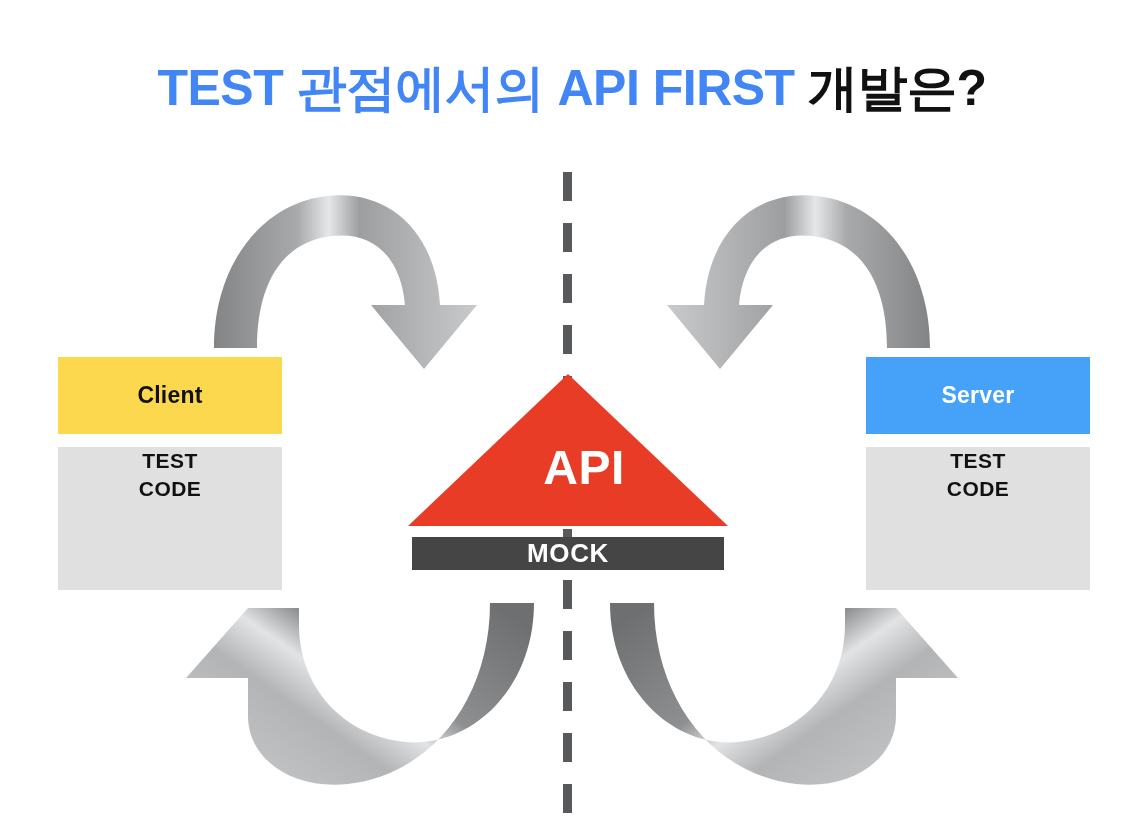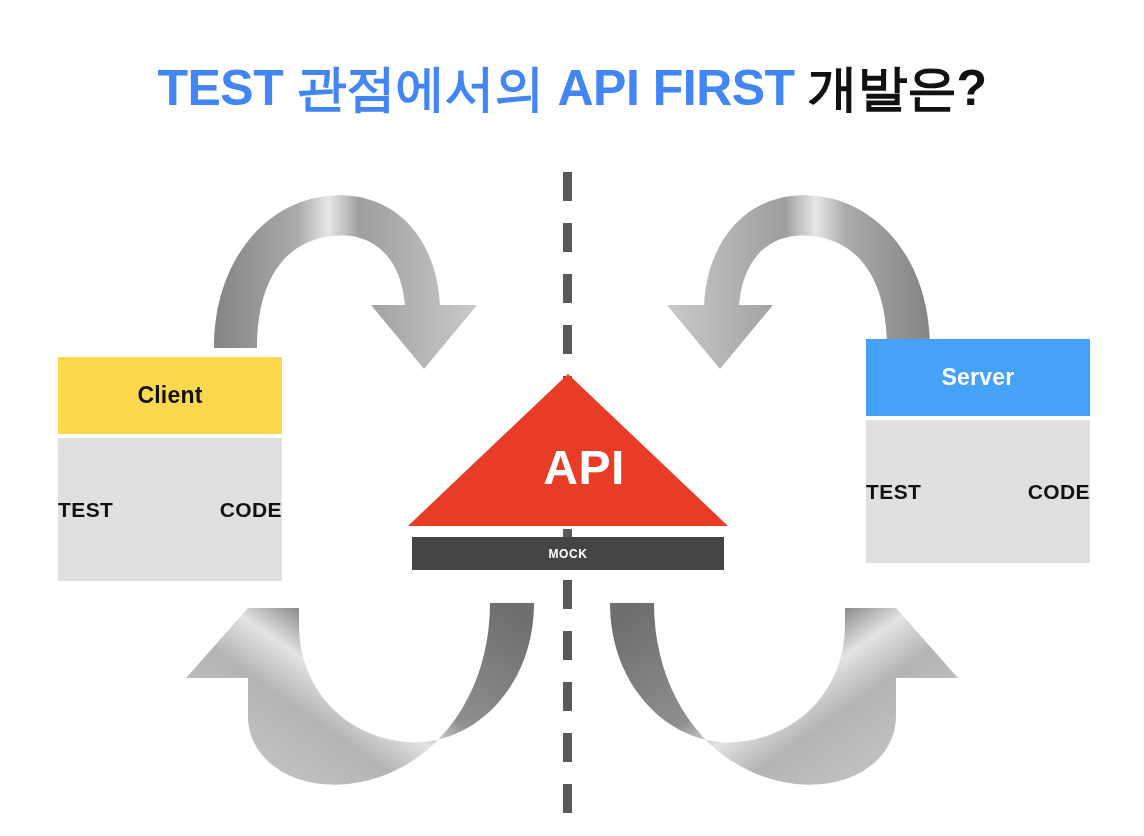--- a/index.html
+++ b/index.html
@@ -64,21 +64,21 @@
     background-size: 9px 51px;
     background-repeat: repeat-y;
   }
 
   
   .column {
     position: absolute;
     width: 224px;
   }
   #column-client { left: 58px;  top: 357px; }
-  #column-server { left: 854px; top: 339px; padding-left: 12px; }
+  #column-server { left: 854px; top: 357px; padding-left: 12px; }
 
   .head-box {
     width: 224px;
     height: 77px;
     display: flex;
     align-items: center;
     justify-content: center;
     font-size: 23px;
     font-weight: bold;
     letter-spacing: 0.2px;
@@ -89,27 +89,27 @@
     color: #111111;
   }
   #server-head {
     background: #45a2f8;
     color: #ffffff;
   }
 
   .code-box {
     width: 224px;
     height: 143px;
-    margin-top: 4px;
+    margin-top: 13px;
     background: #e0e0e0;
     color: #111111;
     display: flex;
-    flex-direction: row;
+    flex-direction: column;
     align-items: center;
-    justify-content: space-between;
+    justify-content: flex-start;
     font-size: 21px;
     font-weight: bold;
     line-height: 1.32;
     letter-spacing: 0.4px;
     box-sizing: border-box;
   }
 
   
   #api-group {
     position: absolute;
@@ -141,21 +141,21 @@
     position: absolute;
     left: 4px;
     top: 163px;
     width: 312px;
     height: 33px;
     background: #454545;
     color: #ffffff;
     display: flex;
     align-items: center;
     justify-content: center;
-    font-size: 12px;
+    font-size: 26px;
     font-weight: bold;
     letter-spacing: 0.6px;
     box-sizing: border-box;
   }
 </style>
 </head>
 <body>
 
 <div id="stage">
 

